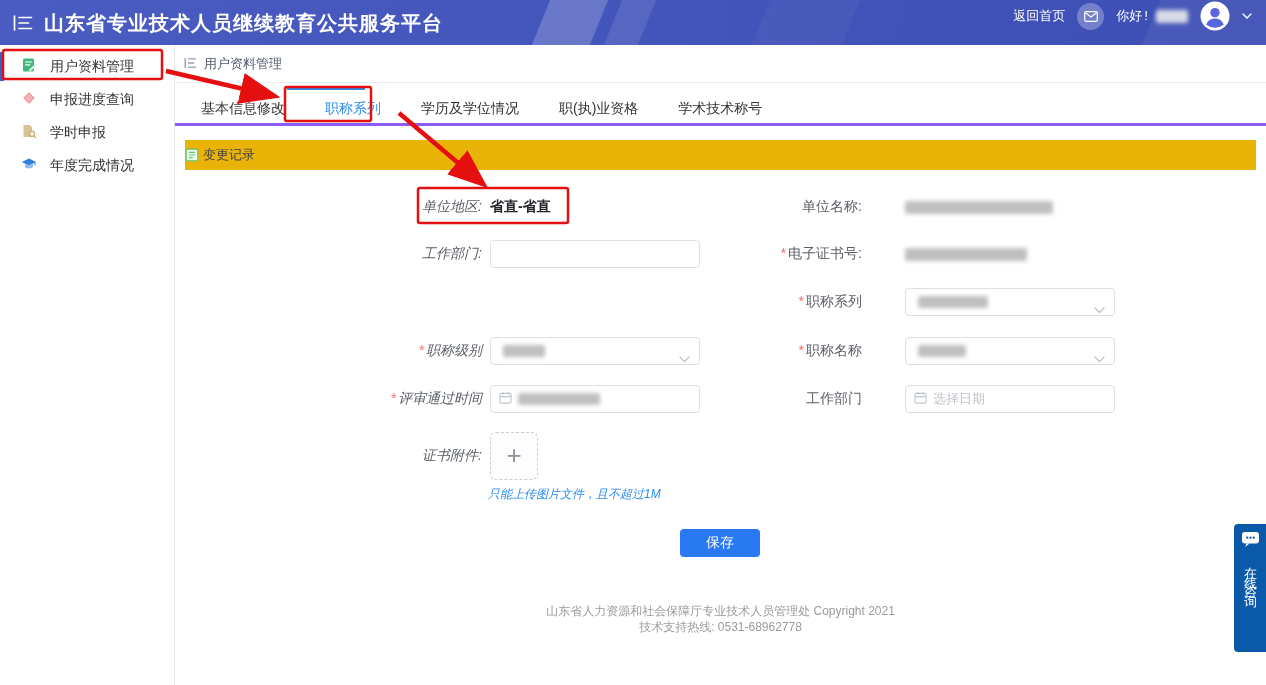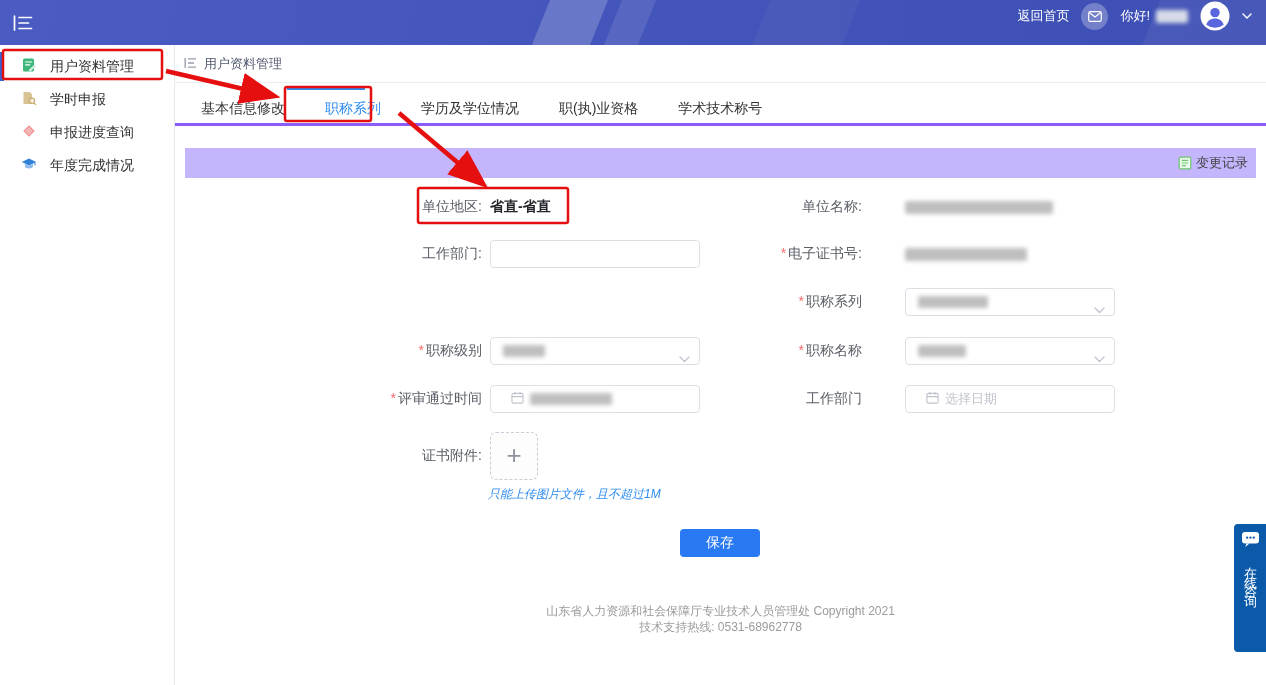--- a/index.html
+++ b/index.html
@@ -9,21 +9,21 @@
   
   .topbar{position:absolute;left:0;top:0;width:1266px;height:45px;
           background:linear-gradient(100deg,#4a5cc2 0%,#4456bb 45%,#3d4eb4 100%);overflow:hidden;}
   .stripe{position:absolute;top:-10px;height:70px;transform:skewX(-22deg);}
   .s1{left:540px;width:58px;background:rgba(255,255,255,.20);}
   .s2{left:612px;width:34px;background:rgba(255,255,255,.10);}
   .s3{left:1150px;width:130px;background:rgba(255,255,255,.06);}
   .s4{left:760px;width:90px;background:rgba(255,255,255,.04);}
   .menu-toggle{position:absolute;left:12px;top:13px;width:22px;height:20px;cursor:pointer;}
   .app-title{position:absolute;left:44px;top:10px;font-size:20px;font-weight:bold;color:#fff;letter-spacing:1px;}
-  .top-right{position:absolute;right:14px;top:0;height:32px;display:flex;align-items:center;gap:12px;}
+  .top-right{position:absolute;right:14px;top:0;height:32px;display:flex;align-items:center;gap:12px;font-family:Liberation Mono, monospace;}
   .back-home{color:#fff;font-size:13px;cursor:pointer;}
   .mail-btn{width:27px;height:27px;border-radius:50%;background:rgba(255,255,255,.28);
             display:flex;align-items:center;justify-content:center;cursor:pointer;}
   .greeting{color:#fff;font-size:13px;display:flex;align-items:center;gap:6px;}
   .rx{display:inline-block;background:#bfbfbf;border-radius:2px;filter:blur(2px);height:12px;}
   .rx-name{background:#d7dbe8;width:32px;height:13px;}
   .avatar{width:30px;height:30px;cursor:pointer;}
   .chev-hdr{cursor:pointer;display:flex;align-items:center;}
 
   
@@ -39,40 +39,40 @@
   .crumb-text{font-size:13px;color:#515a6e;}
 
   
   .tabs-row{position:absolute;left:175px;top:84px;width:1091px;height:34px;border-bottom:3px solid #8b5cf6;
             display:flex;align-items:center;padding-left:6px;box-sizing:border-box;margin-top:8px;}
   .tab{padding:0 20px;font-size:14px;color:#333;cursor:pointer;line-height:34px;}
   .tab.active{color:#2d8cf0;}
   .tab-active-bar{position:absolute;left:287px;top:87px;width:78px;height:3px;background:#2d8cf0;}
 
   
-  .band{position:absolute;left:185px;top:148px;width:1071px;height:30px;background:#c4b5fd;
-        display:flex;align-items:center;justify-content:flex-end;padding-right:8px;box-sizing:border-box;}
+  .band{position:absolute;left:185px;top:140px;width:1071px;height:30px;background:#eab308;
+        display:flex;align-items:center;padding-right:8px;box-sizing:border-box;}
   .change-log{display:flex;align-items:center;gap:4px;font-size:13px;color:#444;cursor:pointer;}
 
   
   .fi{position:absolute;height:28px;display:flex;align-items:center;}
   .col-l{left:330px;}
   .col-r{left:700px;gap:35px;}
   .lbl{font-size:14px;color:#5a5e66;text-align:right;flex:none;}
-  .col-l .lbl{width:152px;}
+  .col-l .lbl{width:152px;font-style:italic;}
   .col-r .lbl{width:162px;}
   .star{color:#f56c6c;margin-right:2px;}
   .fval{margin-left:8px;display:flex;align-items:center;}
   .bold-val{font-size:14px;font-weight:bold;color:#24262b;}
   .inp,.sel,.dt{margin-left:8px;width:210px;height:28px;border:1px solid #dcdfe6;border-radius:4px;
                 box-sizing:border-box;background:#fff;position:relative;display:flex;align-items:center;}
   .inp input{border:none;outline:none;width:100%;height:100%;padding:0 10px;font-size:13px;border-radius:4px;font-family:inherit;}
   .sel{padding-left:12px;cursor:pointer;}
   .sel .chev{position:absolute;right:9px;top:11px;}
-  .dt{padding-left:20px;gap:6px;}
+  .dt{padding-left:8px;gap:6px;}
   .ph{font-size:13px;color:#c0c4cc;}
   .upl{margin-left:8px;width:46px;height:46px;border:1px dashed #c7ced8;border-radius:6px;cursor:pointer;
        display:flex;align-items:center;justify-content:center;background:#fdfdfd;}
   .plus{font-size:26px;font-weight:100;color:#8c939d;line-height:1;margin-top:-3px;}
   .hint{position:absolute;left:488px;top:486px;font-size:12px;color:#2d8cf0;font-style:italic;}
   .save-btn{position:absolute;left:680px;top:529px;width:80px;height:28px;background:#2979f2;color:#ffffff;
             border:none;border-radius:4px;font-size:14px;cursor:pointer;font-family:inherit;}
 
   
   .footer{position:absolute;left:175px;top:603px;width:1091px;text-align:center;
@@ -96,20 +96,21 @@
     <div class="stripe s1"></div>
     <div class="stripe s2"></div>
     <div class="stripe s3"></div>
     <div class="stripe s4"></div>
     <span class="menu-toggle">
       <svg width="22" height="20" viewBox="0 0 22 20">
           <path d="M2.5 3v14" stroke="#fff" stroke-width="1.7" stroke-linecap="round"></path>
           <path d="M7 4.5h12.5M7 10h9.5M7 15.5h12.5" stroke="#fff" stroke-width="1.7" stroke-linecap="round"></path>
         </svg>
     </span>
+    <div class="app-title">山东省专业技术人员继续教育公共服务平台</div>
     <div class="top-right">
       <span class="back-home">返回首页</span>
       <span class="mail-btn">
         <svg width="14" height="11" viewBox="0 0 14 11">
             <rect x="0.7" y="0.7" width="12.6" height="9.6" rx="1.6" fill="none" stroke="#fff" stroke-width="1.2"></rect>
             <path d="M1.2 1.6l5.8 4.3 5.8-4.3" fill="none" stroke="#fff" stroke-width="1.2"></path>
           </svg>
       </span>
       <span class="greeting">
         <span>你好!</span>
@@ -137,34 +138,34 @@
             <rect x="2" y="1.5" width="11" height="13" rx="1.5" fill="#3eb77b"></rect>
             <path d="M4.6 5h6M4.6 7.8h4.2" stroke="#fff" stroke-width="1.2" stroke-linecap="round"></path>
             <path d="M8.2 12.6l5.2-5.2 1.6 1.6-5.2 5.2-1.9.3z" fill="#cdeedd"></path>
           </svg>
       </span>
       <span>用户资料管理</span>
     </div>
     <div class="side-item">
       <span>
         <svg width="16" height="16" viewBox="0 0 16 16">
+            <rect x="4.5" y="4.5" width="7" height="7" transform="rotate(45 8 8)" fill="#f6b5b5" stroke="#ec8f8f" stroke-width="1.1"></rect>
+          </svg>
+      </span>
+      <span>申报进度查询</span>
+    </div>
+    <div class="side-item">
+      <span>
+        <svg width="16" height="16" viewBox="0 0 16 16">
             <path d="M2.5 2h6.3l2.2 2.2V14H2.5z" fill="#d9c295"></path>
             <circle cx="10.8" cy="10.8" r="2.7" fill="#fff" fill-opacity="0.55" stroke="#c8a863" stroke-width="1.2"></circle>
             <path d="M12.8 12.8l1.9 1.9" stroke="#c8a863" stroke-width="1.2" stroke-linecap="round"></path>
           </svg>
       </span>
       <span>学时申报</span>
-    </div>
-    <div class="side-item">
-      <span>
-        <svg width="16" height="16" viewBox="0 0 16 16">
-            <rect x="4.5" y="4.5" width="7" height="7" transform="rotate(45 8 8)" fill="#f6b5b5" stroke="#ec8f8f" stroke-width="1.1"></rect>
-          </svg>
-      </span>
-      <span>申报进度查询</span>
     </div>
     <div class="side-item">
       <span>
         <svg width="16" height="16" viewBox="0 0 16 16">
             <path d="M8 2.6L15.2 6 8 9.4.8 6z" fill="#2f80d9"></path>
             <path d="M4 7.8v2.7c0 1.1 1.8 2 4 2s4-.9 4-2V7.8L8 9.6z" fill="#8fbcec"></path>
             <path d="M14 6.5v3" stroke="#2f80d9" stroke-width="1"></path>
           </svg>
       </span>
       <span>年度完成情况</span>

